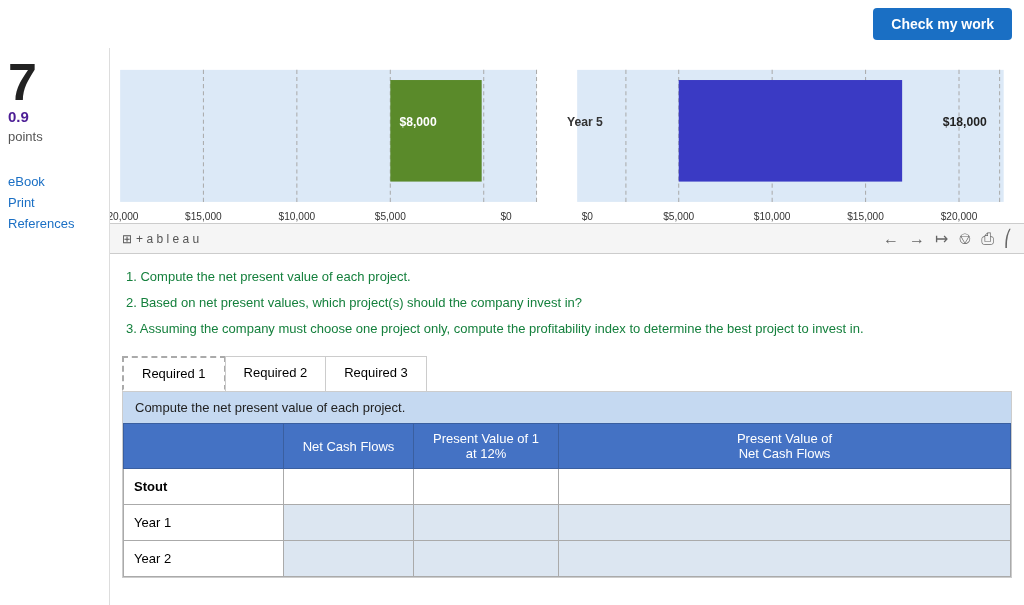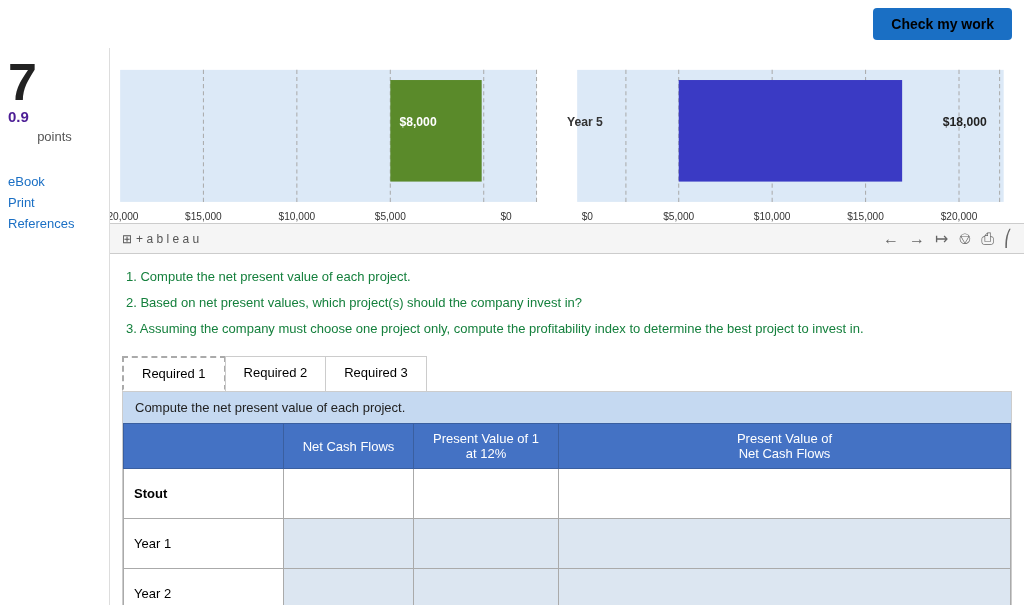--- a/index.html
+++ b/index.html
@@ -7,21 +7,21 @@
 
     .top-bar {
       display: flex;
       justify-content: flex-end;
       padding: 8px 12px;
       background: #fff;
     }
 
     .check-btn {
       background: #1a6fc4;
-      color: #000000;
+      color: #ffffff;
       border: none;
       padding: 8px 18px;
       font-size: 14px;
       font-weight: bold;
       border-radius: 4px;
       cursor: pointer;
     }
 
     .main-layout {
       display: flex;
@@ -39,21 +39,20 @@
       font-size: 52px;
       font-weight: bold;
       color: #222;
       line-height: 1;
     }
 
     .points-label {
       font-size: 13px;
       color: #555;
       margin-top: 4px;
-      text-align: center;
     }
 
     .points-value {
       font-size: 15px;
       font-weight: bold;
       color: #4c1d95;
     }
 
     .left-links {
       margin-top: 30px;
@@ -199,21 +198,21 @@
       border: 1px solid #3a5fa0;
       font-weight: normal;
     }
 
     .data-table thead th:first-child {
       text-align: left;
     }
 
     .data-table tbody tr td {
       border: 1px solid #aaa;
-      padding: 17px 10px;
+      padding: 10px 10px;
     }
 
     .data-table tbody tr td.input-cell {
       background: #dce6f1;
     }
 
     .data-table tbody tr td.row-label {
       background: #fff;
       font-size: 13px;
     }

